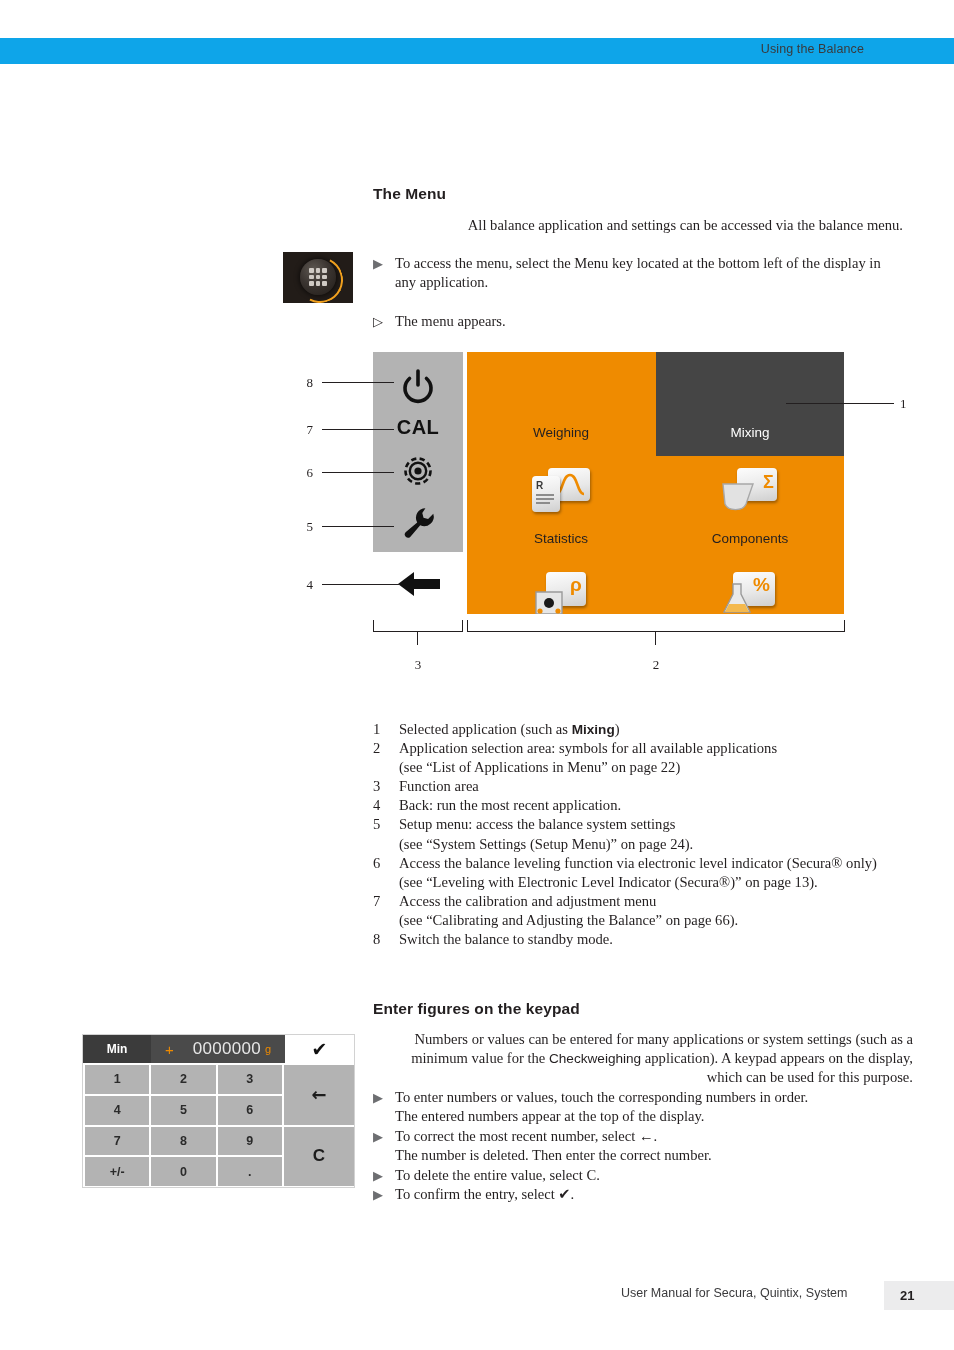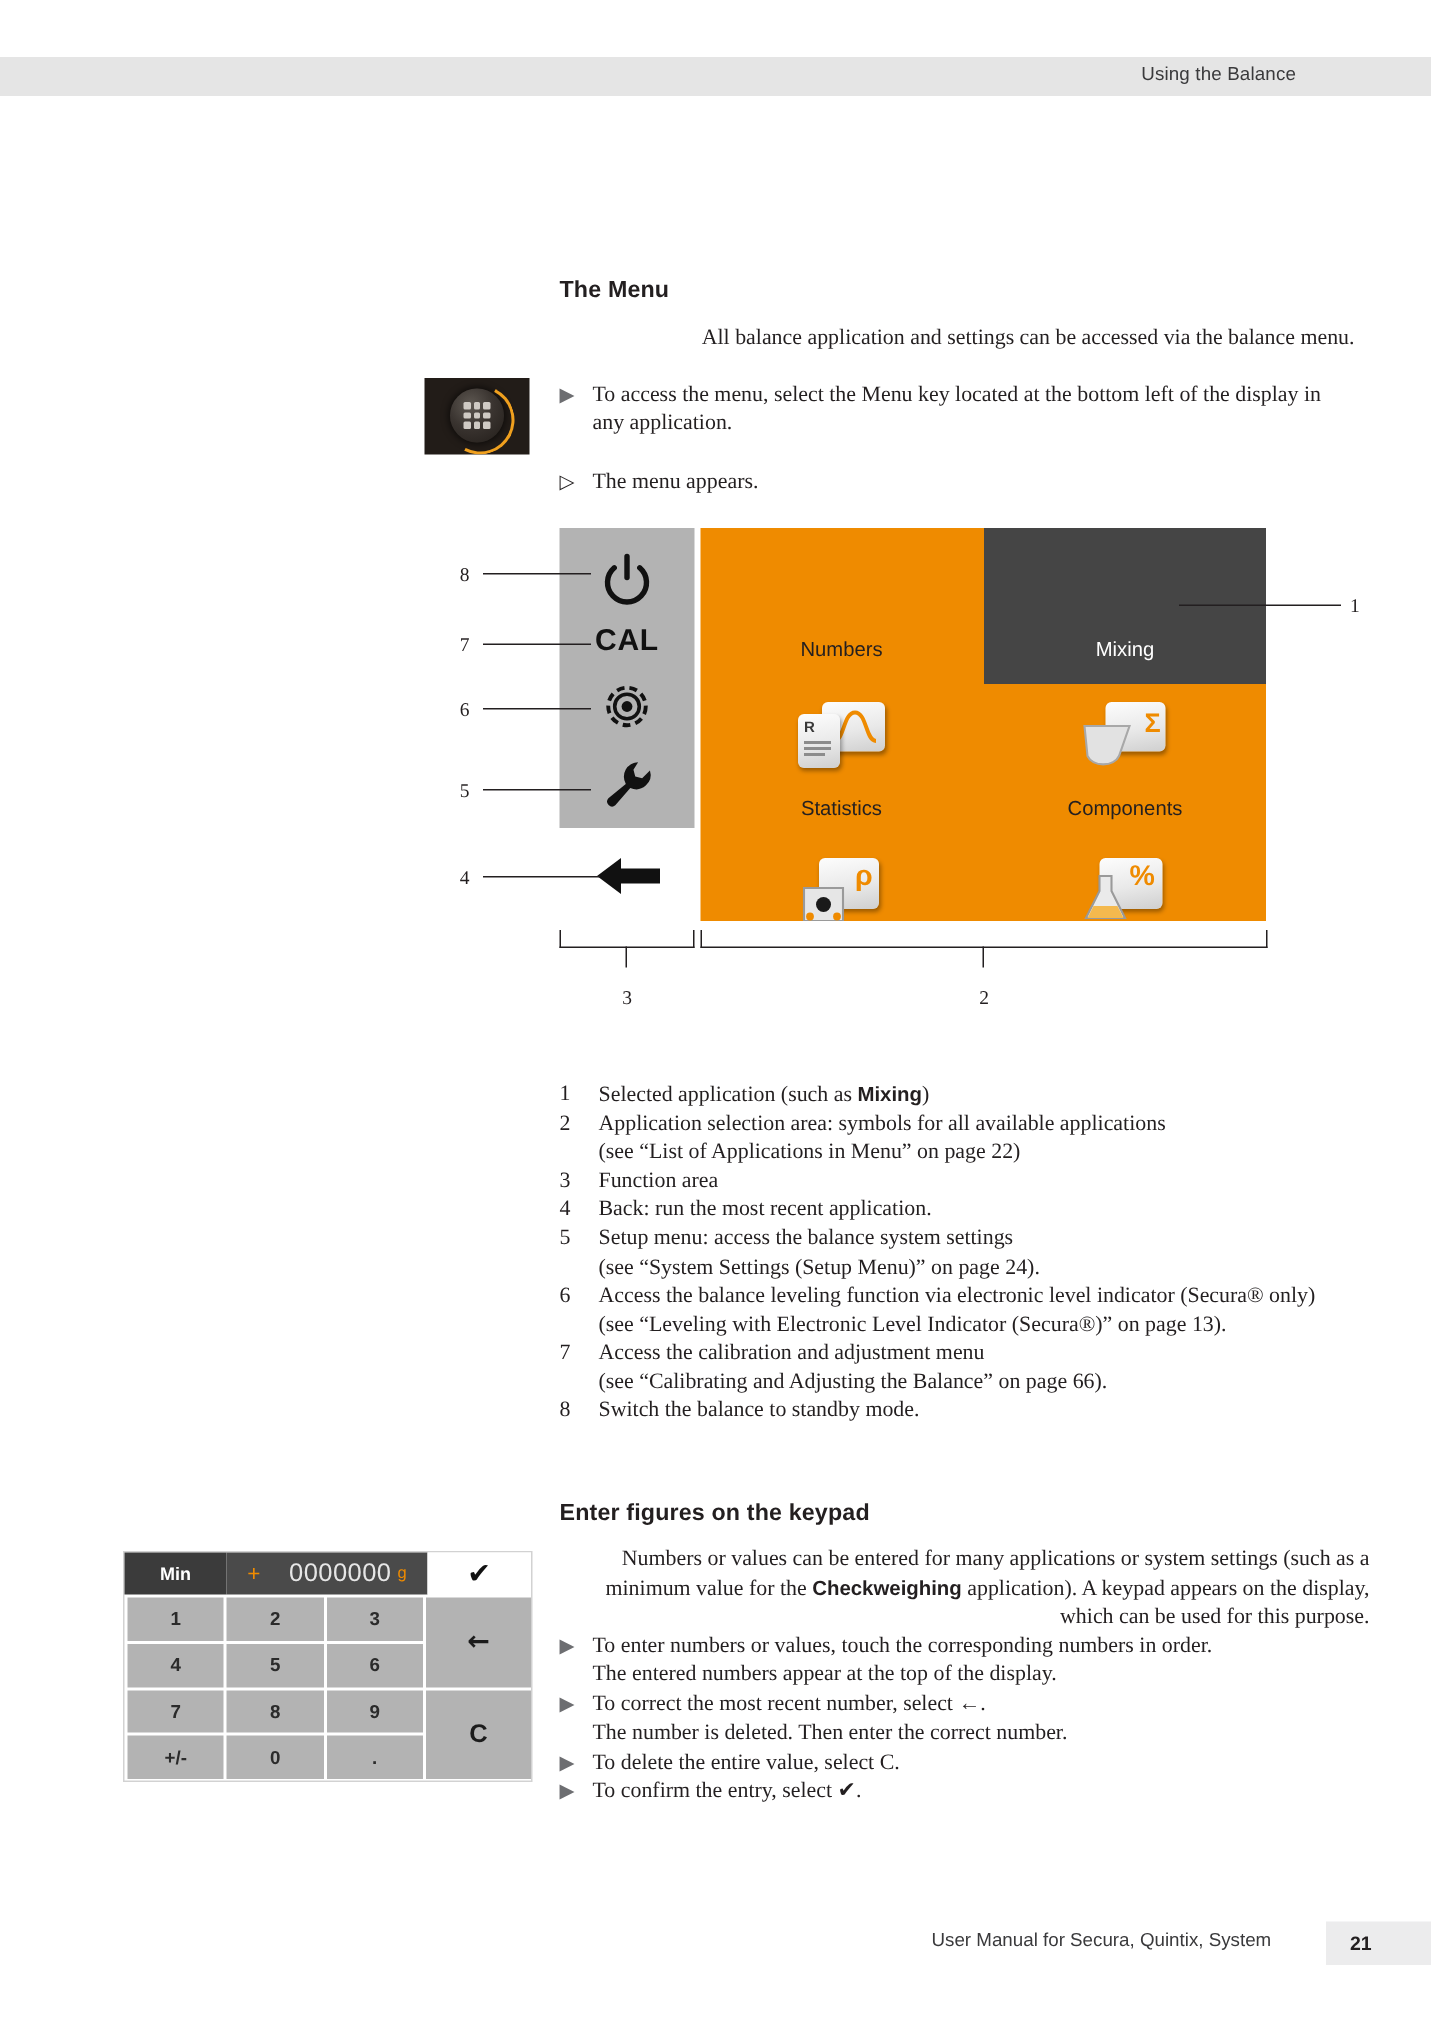--- a/index.html
+++ b/index.html
@@ -14,21 +14,21 @@
     color: #231f20;
     position: relative;
     overflow: hidden;
   }
 
   
   .page-header {
     position: absolute;
     left: 0; top: 38px;
     width: 954px; height: 26px;
-    background: #e5e5e5;
+    background: #0ea5e9;
   }
   .page-header .hdr-text {
     position: absolute;
     right: 90px; top: 4px;
     font-family: "Liberation Sans", sans-serif;
     font-size: 12.5px;
     color: #3a3a3c;
     letter-spacing: .1px;
   }
 
@@ -44,21 +44,21 @@
 
   
   .body-text {
     position: absolute;
     font-family: "Liberation Serif", serif;
     font-size: 14.6px;
     line-height: 19px;
     color: #231f20;
     text-align: right;
   }
-  .body-text b { font-family: "Liberation Sans", sans-serif; font-weight: bold; font-size: 13.6px; }
+  .body-text b { font-family: "Liberation Sans", sans-serif; font-weight: normal; font-size: 13.6px; }
 
   
   .bullet-row {
     position: absolute;
     display: flex;
     align-items: flex-start;
   }
   .bullet-glyph {
     width: 22px;
     flex: 0 0 22px;
@@ -347,21 +347,21 @@
 
     <svg class="fig-el" style="left:28px; top:154px;" width="36" height="34" viewBox="0 0 36 34">
       <path d="M24.4 2.2 a9.6 9.6 0 0 0 -8.2 14.4 L4.6 26.2 a3.3 3.3 0 0 0 4.6 4.7 L19.2 19.3 a9.6 9.6 0 0 0 13.1 -11.6 l-5.2 5.2 -4.6 -1.2 -1.2 -4.6 z" fill="#111"></path>
     </svg>
   </div>
 
   <div class="fig-el disp-apparea">
 
     <div class="tile" style="left:0; top:0;">
       <div class="appicon"></div>
-      <div class="tile-label">Numbers</div>
+      <div class="tile-label">Weighing</div>
     </div>
 
     <div class="tile selected" style="left:189px; top:0;">
       <div class="appicon"></div>
       <div class="tile-label">Mixing</div>
     </div>
 
     <div class="tile" style="left:0; top:106px;">
       <div class="appicon" style="top:8px; width:62px; height:50px;">
         <div class="card" style="left:18px; top:2px; width:42px; height:33px;"></div>

